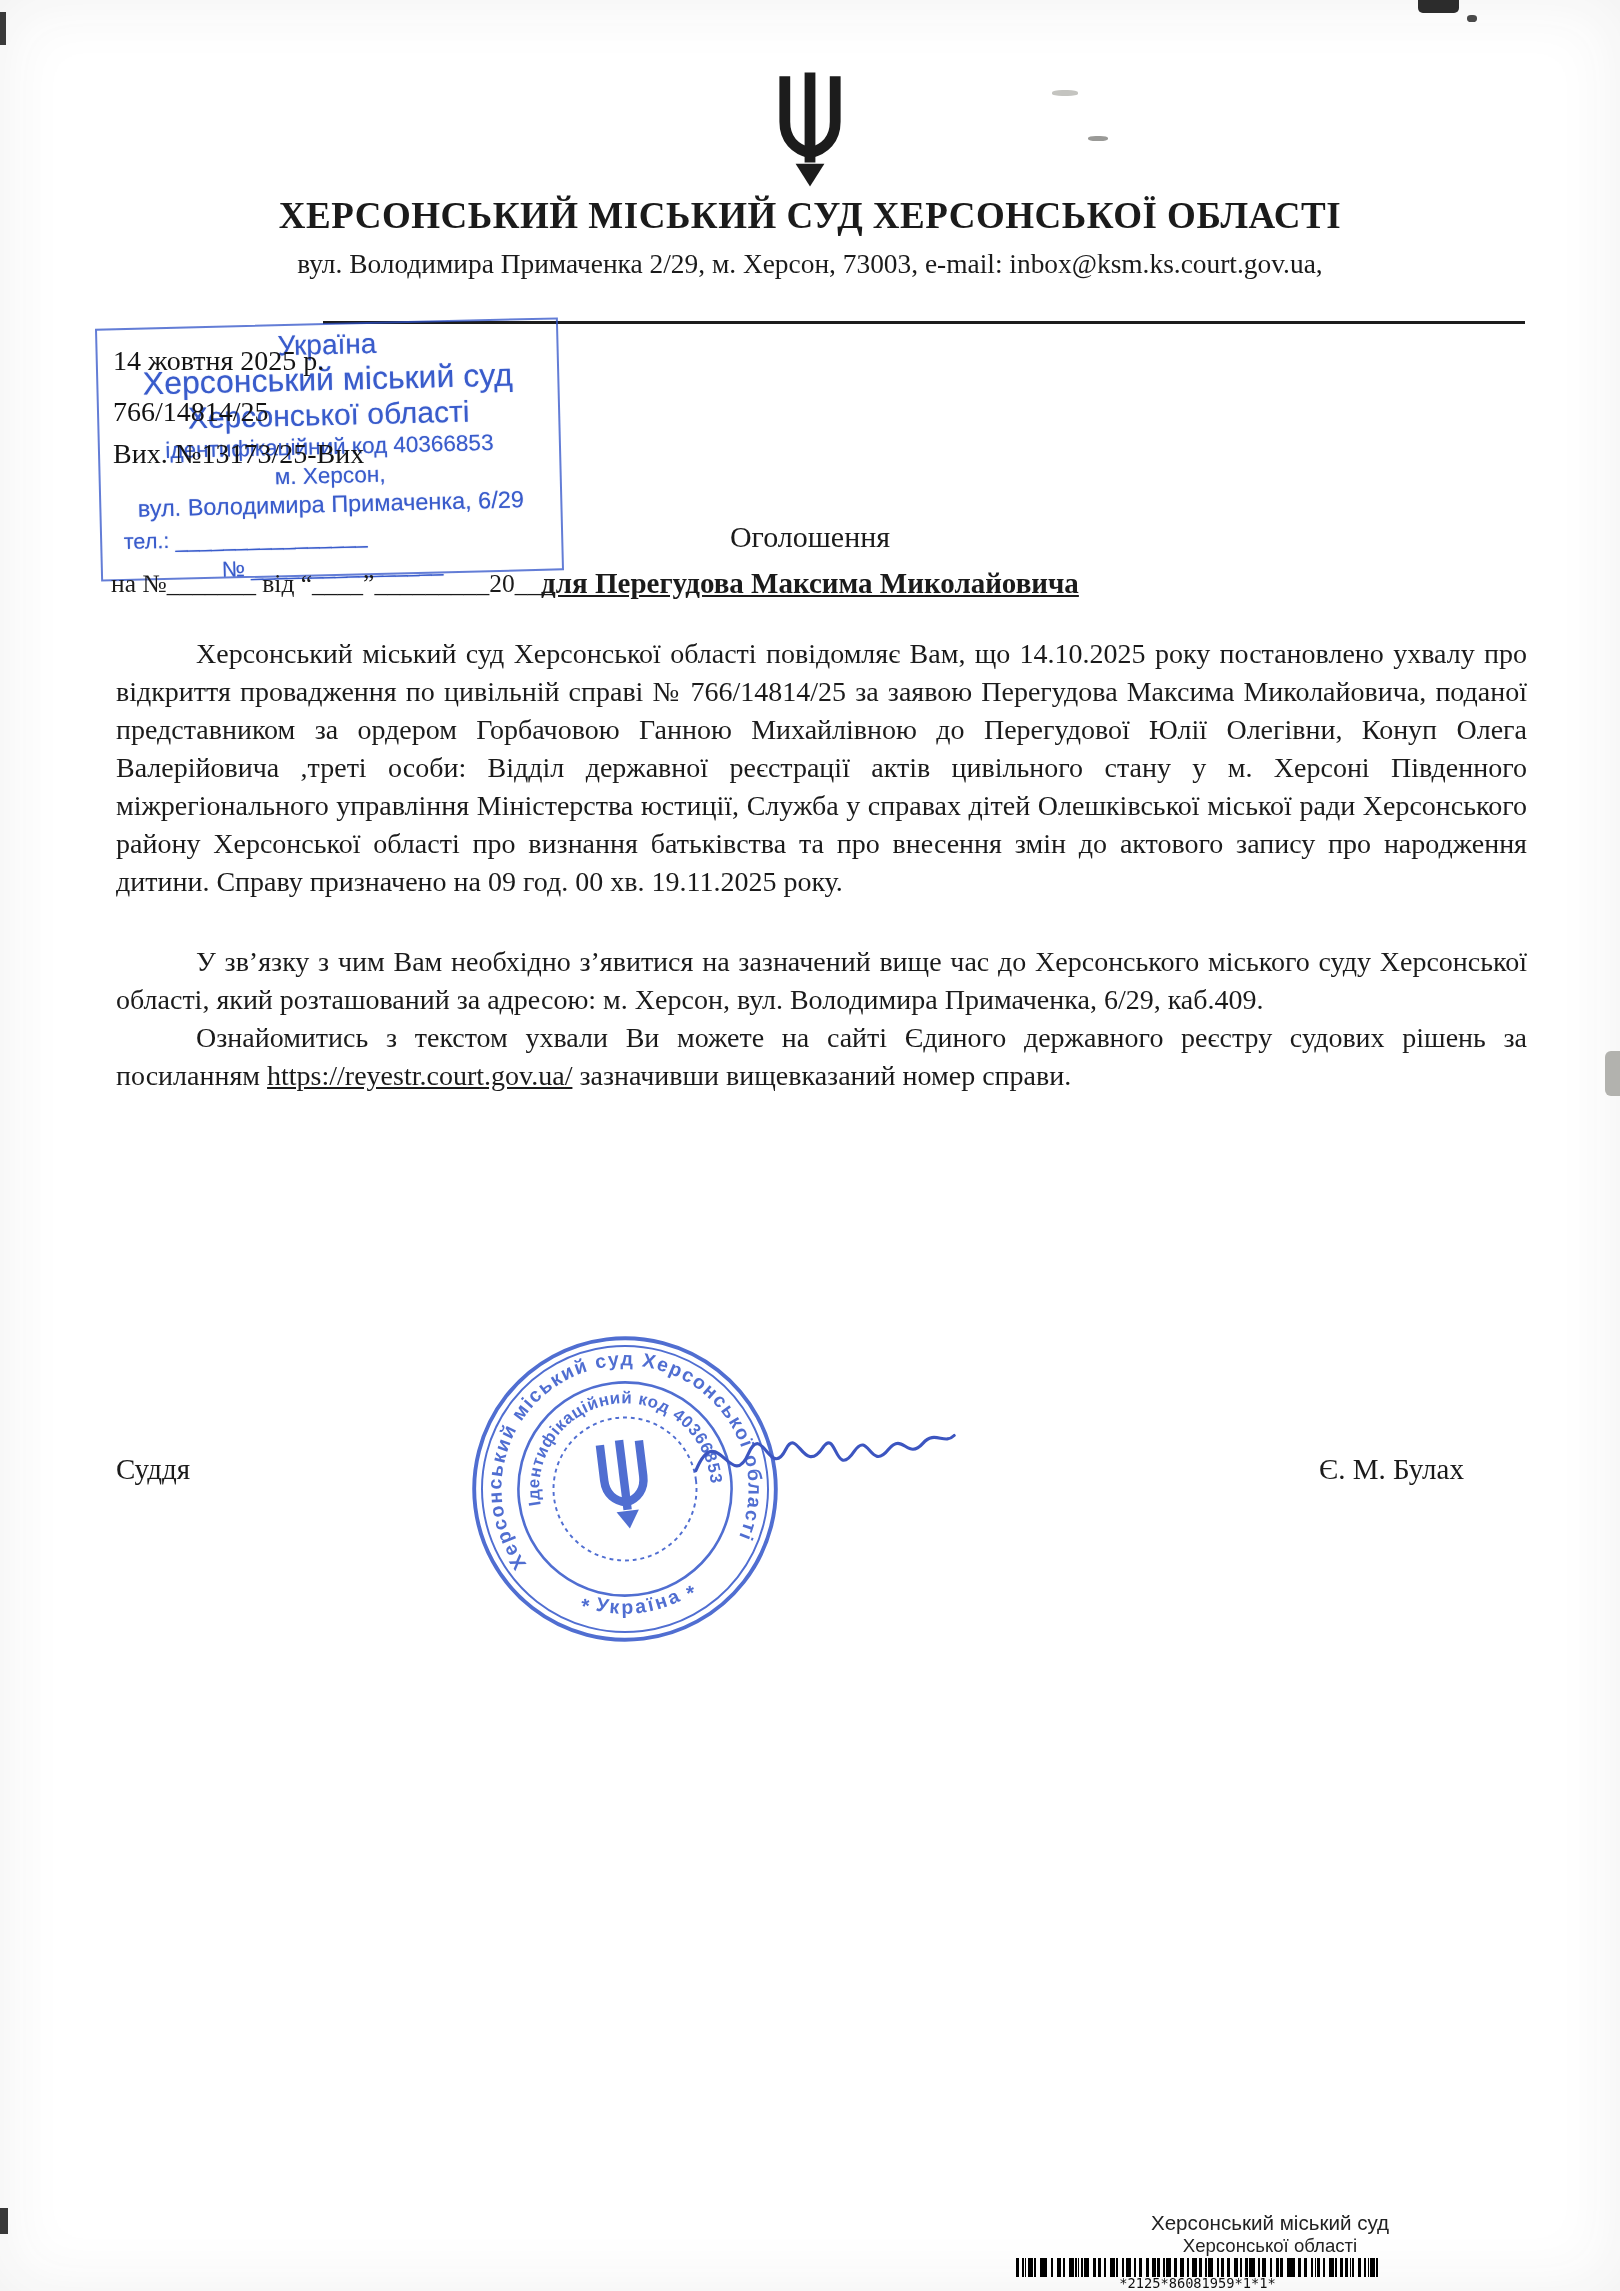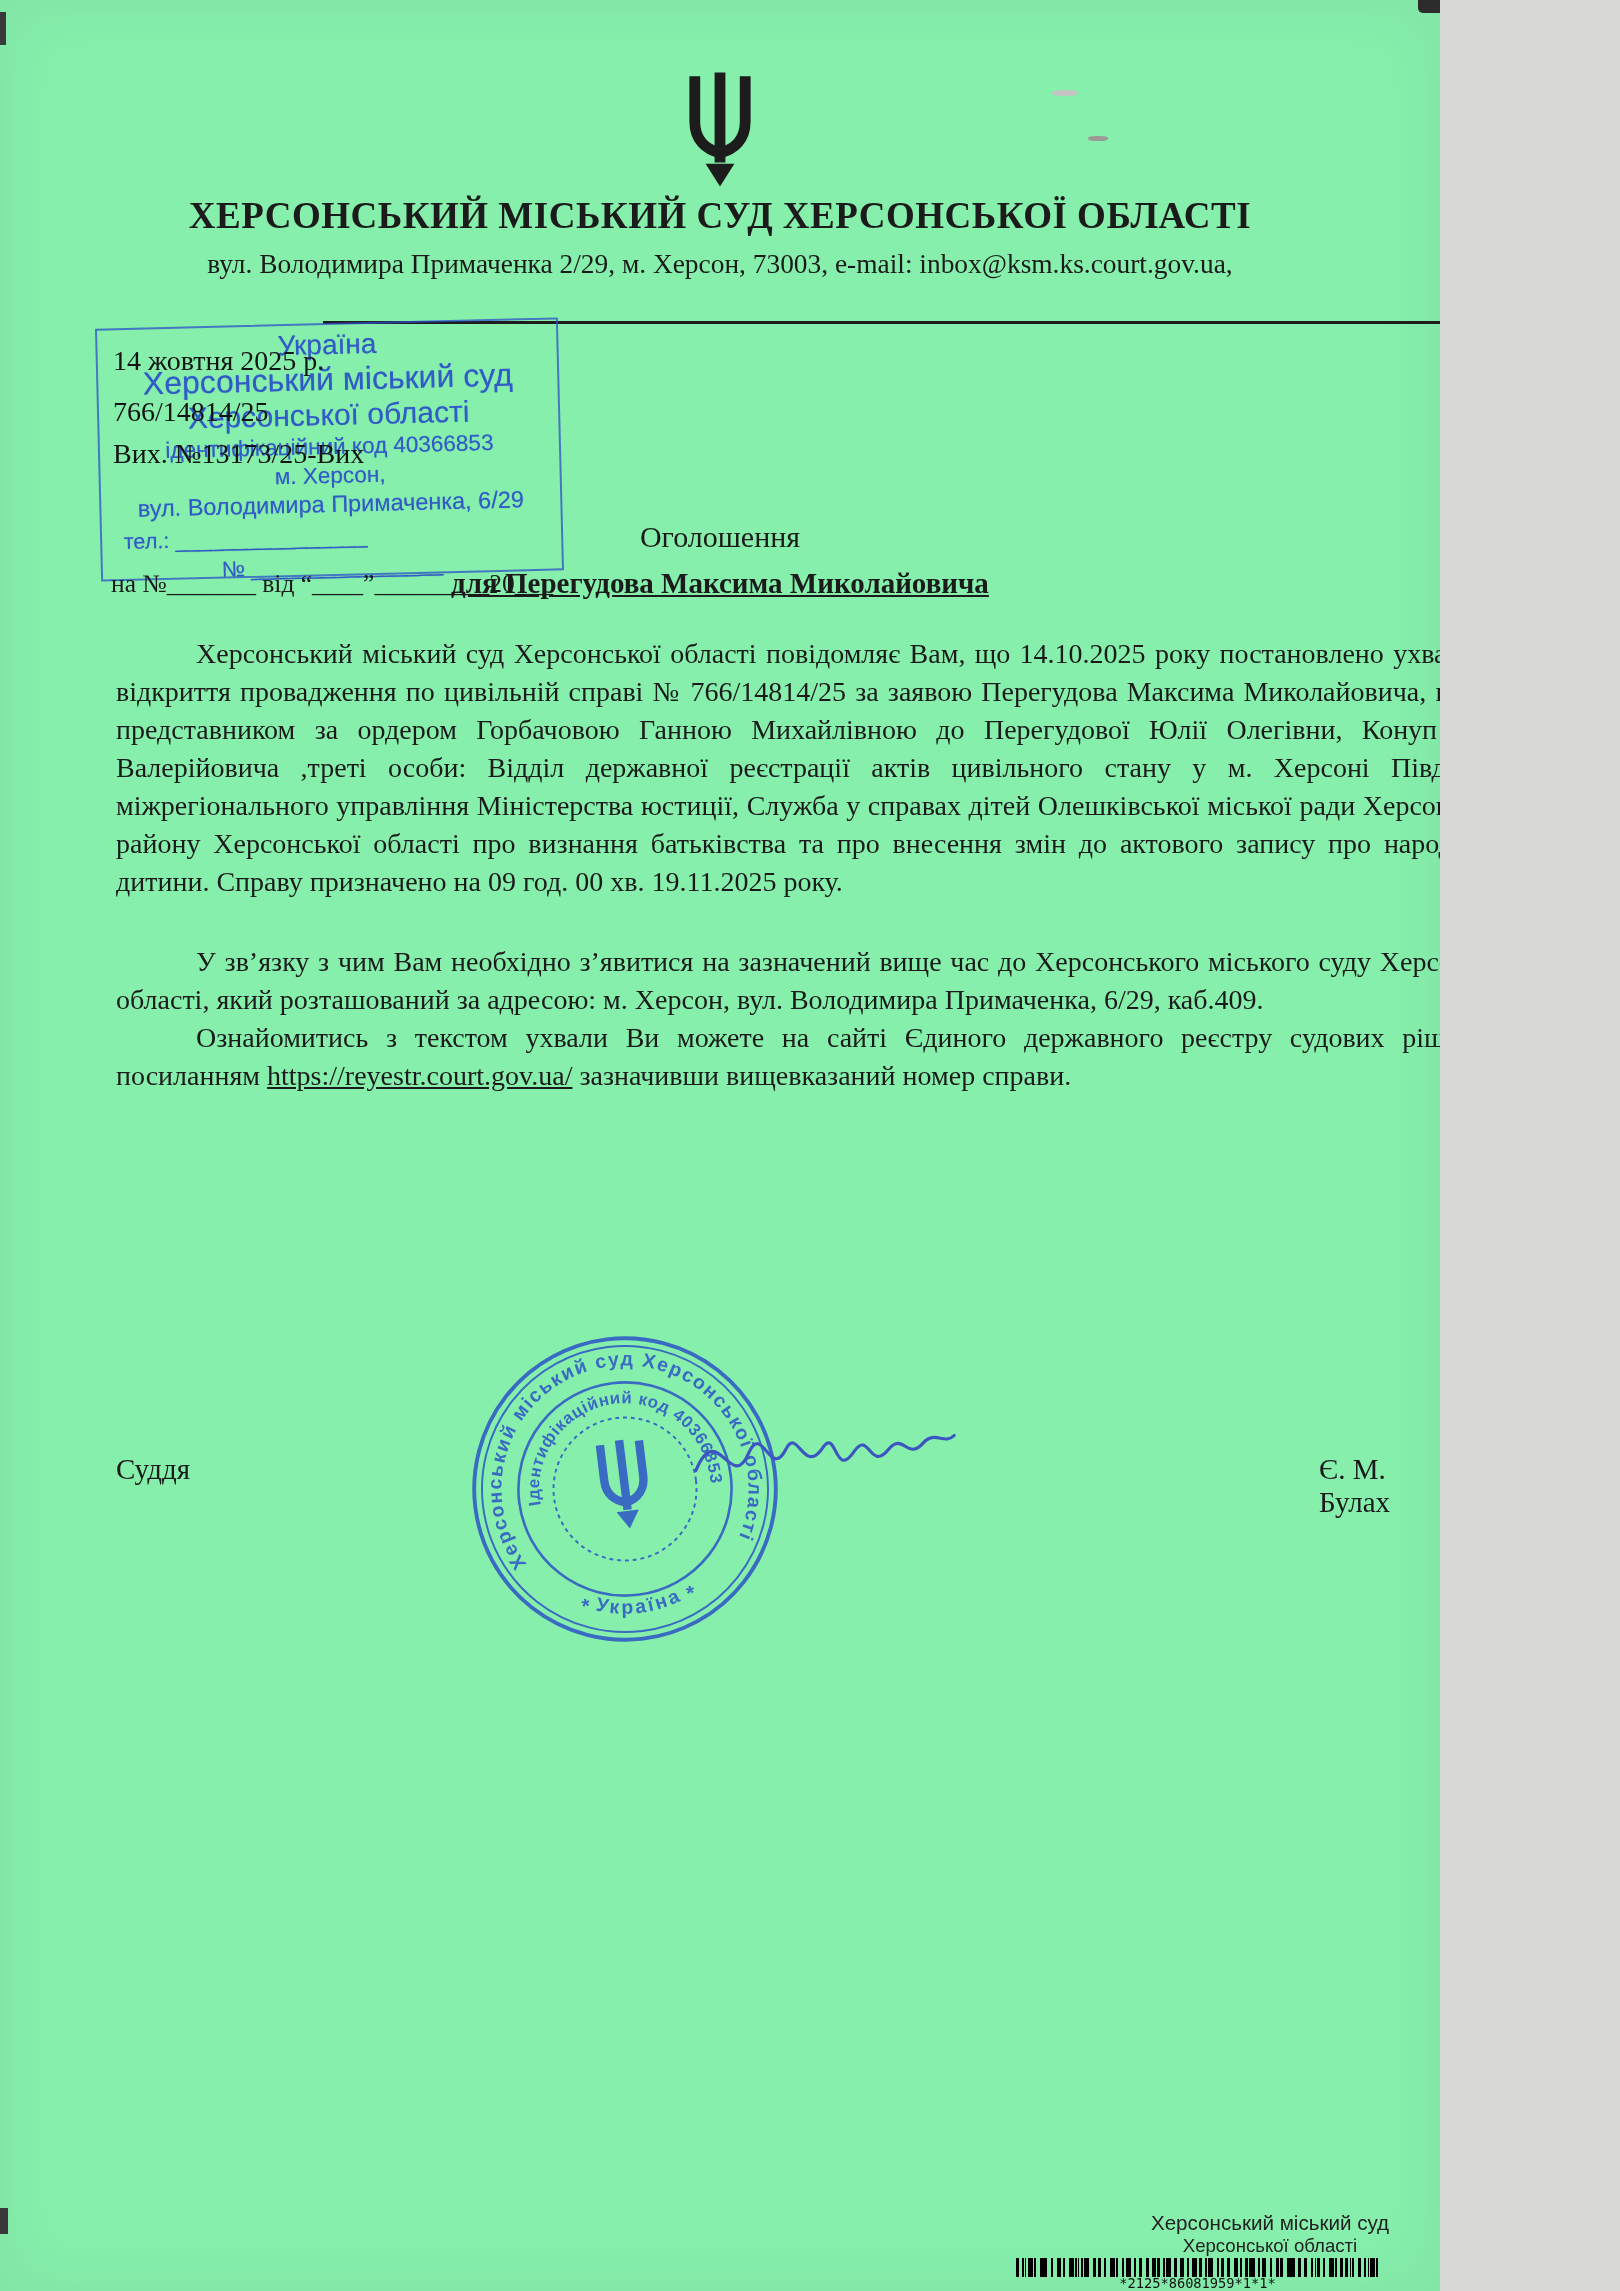--- a/index.html
+++ b/index.html
@@ -1,20 +1,20 @@
 <!DOCTYPE html>
 <html><head>
 <meta charset="utf-8">
 <style>
   html,body{margin:0;padding:0;}
   body{background:#d8d8d4;}
   .page{
     position:relative;
-    width:1440px;height:2292px;
-    background:#86efac;
+    width:1620px;height:2292px;
+    background:#ffffff;
     overflow:hidden;
     font-family:"Liberation Serif","DejaVu Serif",serif;
     color:#1b1b1b;
     box-shadow:inset 0 0 69px rgba(60,60,55,0.07);
   }
   
   .header{position:absolute;top:69px;left:0;width:100%;text-align:center;}
   .tryzub{display:block;margin:0 auto 5.9px auto;}
   .title{font-size:37px;font-weight:bold;letter-spacing:0.5px;line-height:1.15;}
   .contact{font-size:27.4px;line-height:1.25;margin-top:9.8px;}

